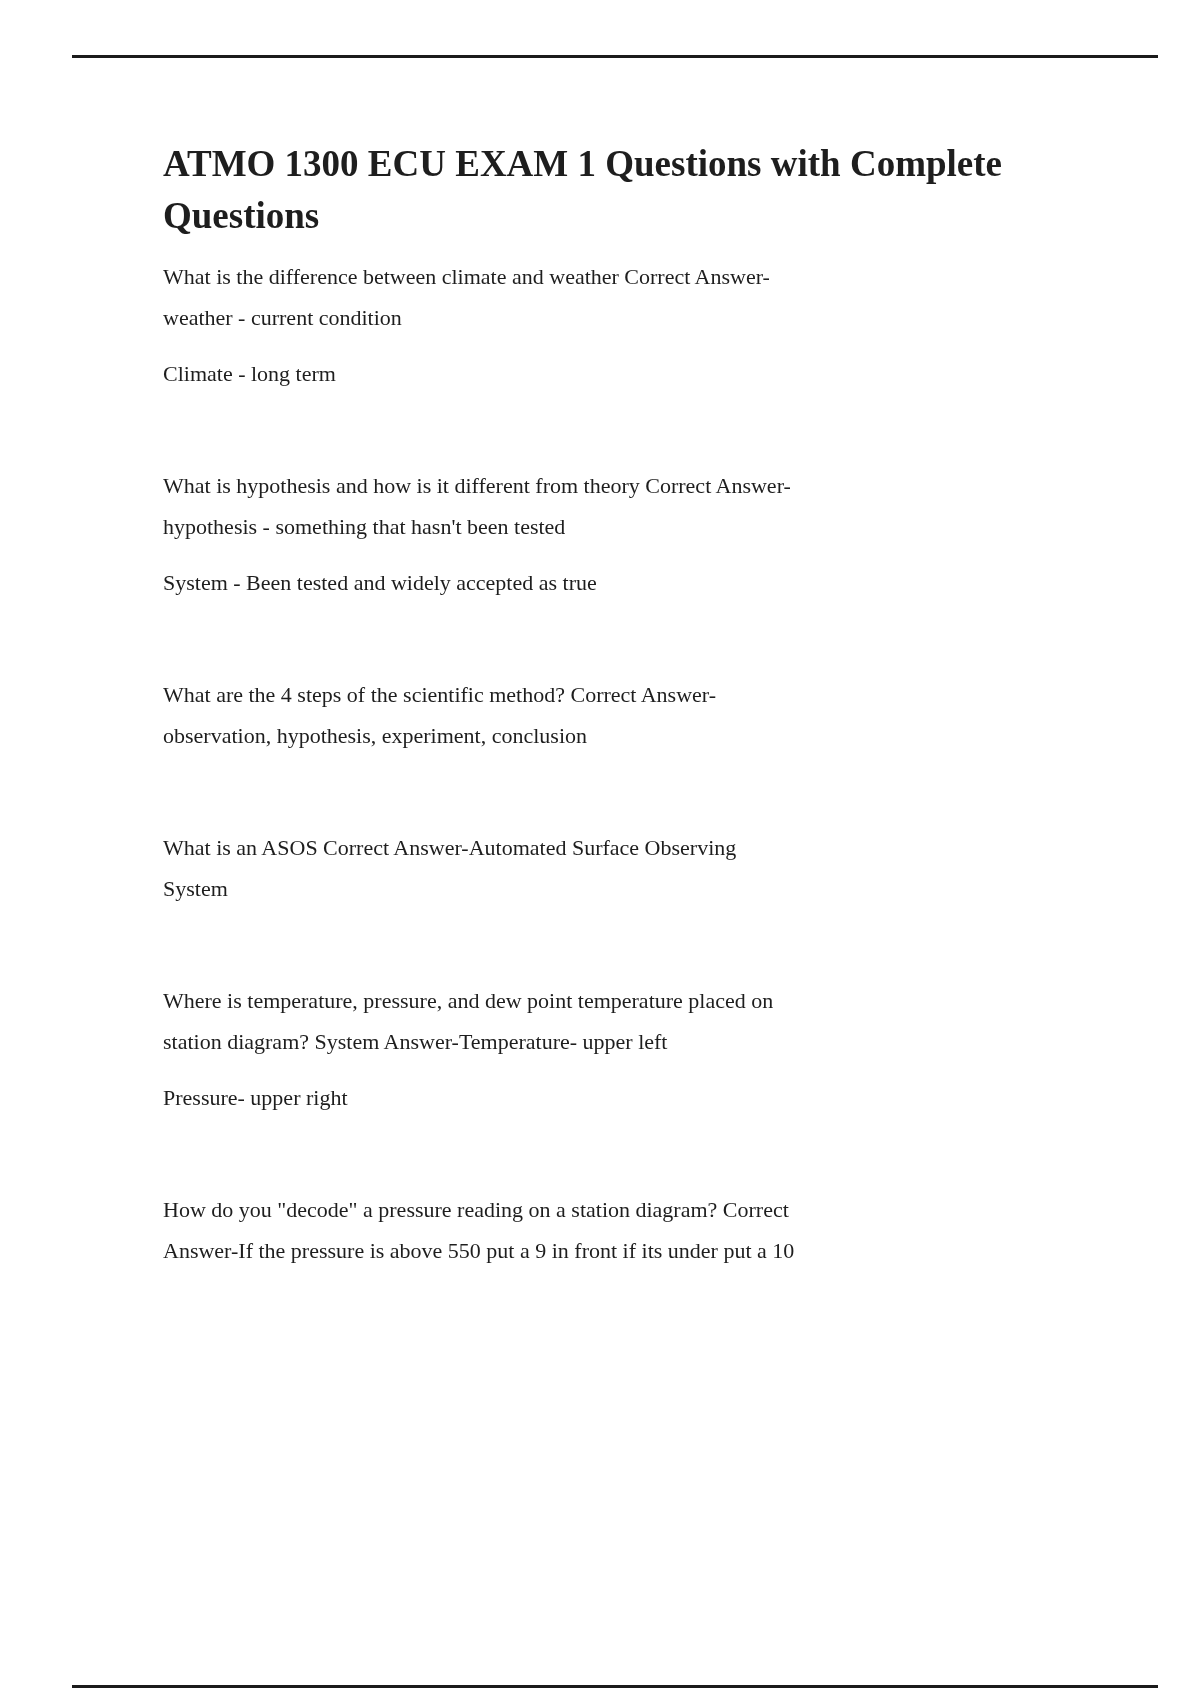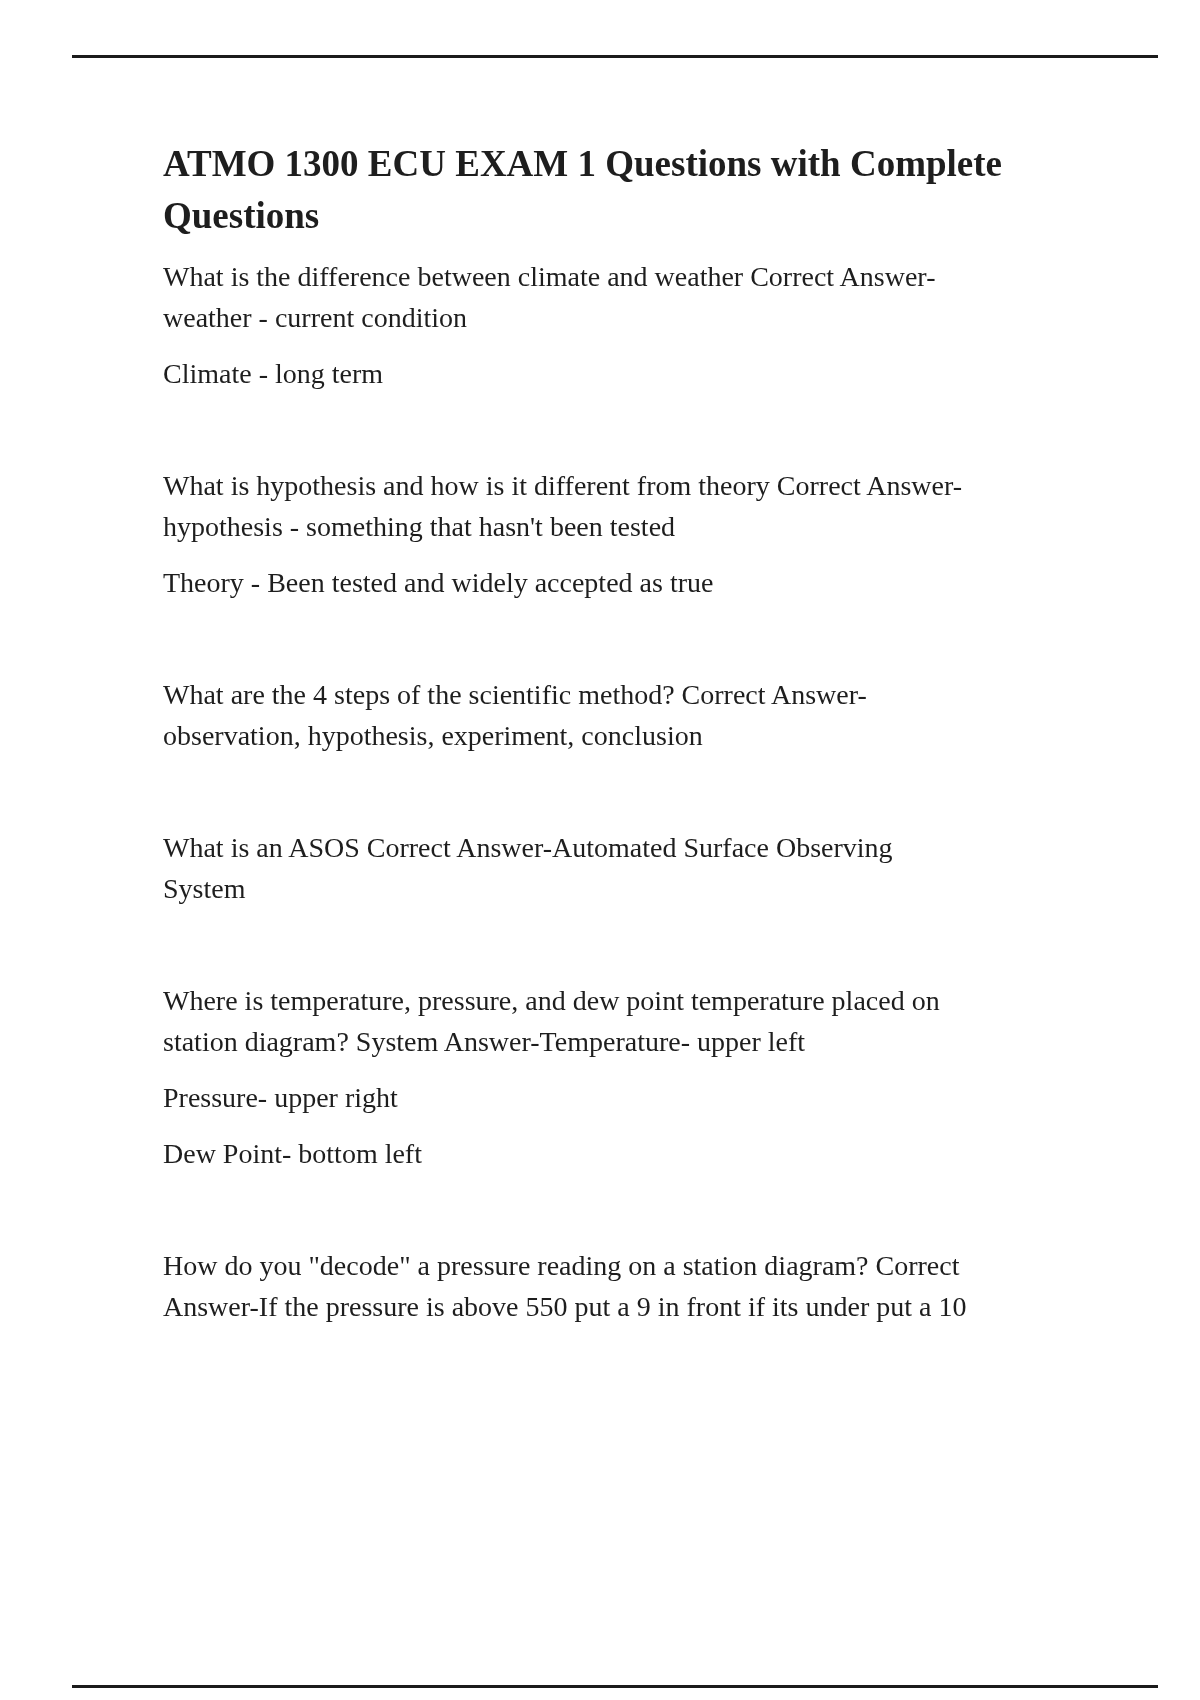--- a/index.html
+++ b/index.html
@@ -29,21 +29,21 @@
   }
   .title{
     margin:0 0 14px 0;
     font-size:37px;
     line-height:52px;
     font-weight:bold;
   }
   .title-line{white-space:pre;}
   .para{
     margin:0 0 15px 0;
-    font-size:28px;
+    font-size:22px;
     line-height:41px;
   }
   .line{white-space:pre;}
   .blank{
     height:41px;
     margin:0 0 15px 0;
   }
 </style>
 </head>
 <body>
@@ -63,43 +63,40 @@
         </div>
         <div class="para">
           <div class="line">Climate - long term</div>
         </div>
         <div class="blank"></div>
         <div class="para">
           <div class="line">What is hypothesis and how is it different from theory Correct Answer-</div>
           <div class="line">hypothesis - something that hasn't been tested</div>
         </div>
         <div class="para">
-          <div class="line">Theory - Been tested and widely accepted as true</div>
+          <div class="line">System - Been tested and widely accepted as true</div>
         </div>
         <div class="blank"></div>
         <div class="para">
           <div class="line">What are the 4 steps of the scientific method? Correct Answer-</div>
           <div class="line">observation, hypothesis, experiment, conclusion</div>
         </div>
         <div class="blank"></div>
         <div class="para">
           <div class="line">What is an ASOS Correct Answer-Automated Surface Observing</div>
           <div class="line">System</div>
         </div>
         <div class="blank"></div>
         <div class="para">
           <div class="line">Where is temperature, pressure, and dew point temperature placed on</div>
           <div class="line">station diagram? System Answer-Temperature- upper left</div>
         </div>
         <div class="para">
           <div class="line">Pressure- upper right</div>
         </div>
-        <div class="para">
-          <div class="line">Dew Point- bottom left</div>
-        </div>
         <div class="blank"></div>
         <div class="para">
           <div class="line">How do you "decode" a pressure reading on a station diagram? Correct</div>
           <div class="line">Answer-If the pressure is above 550 put a 9 in front if its under put a 10</div>
         </div>
       </div>
   </div>
 
   <div class="rule rule-bottom" style="background: rgb(27, 27, 27);"></div>
 </div>

